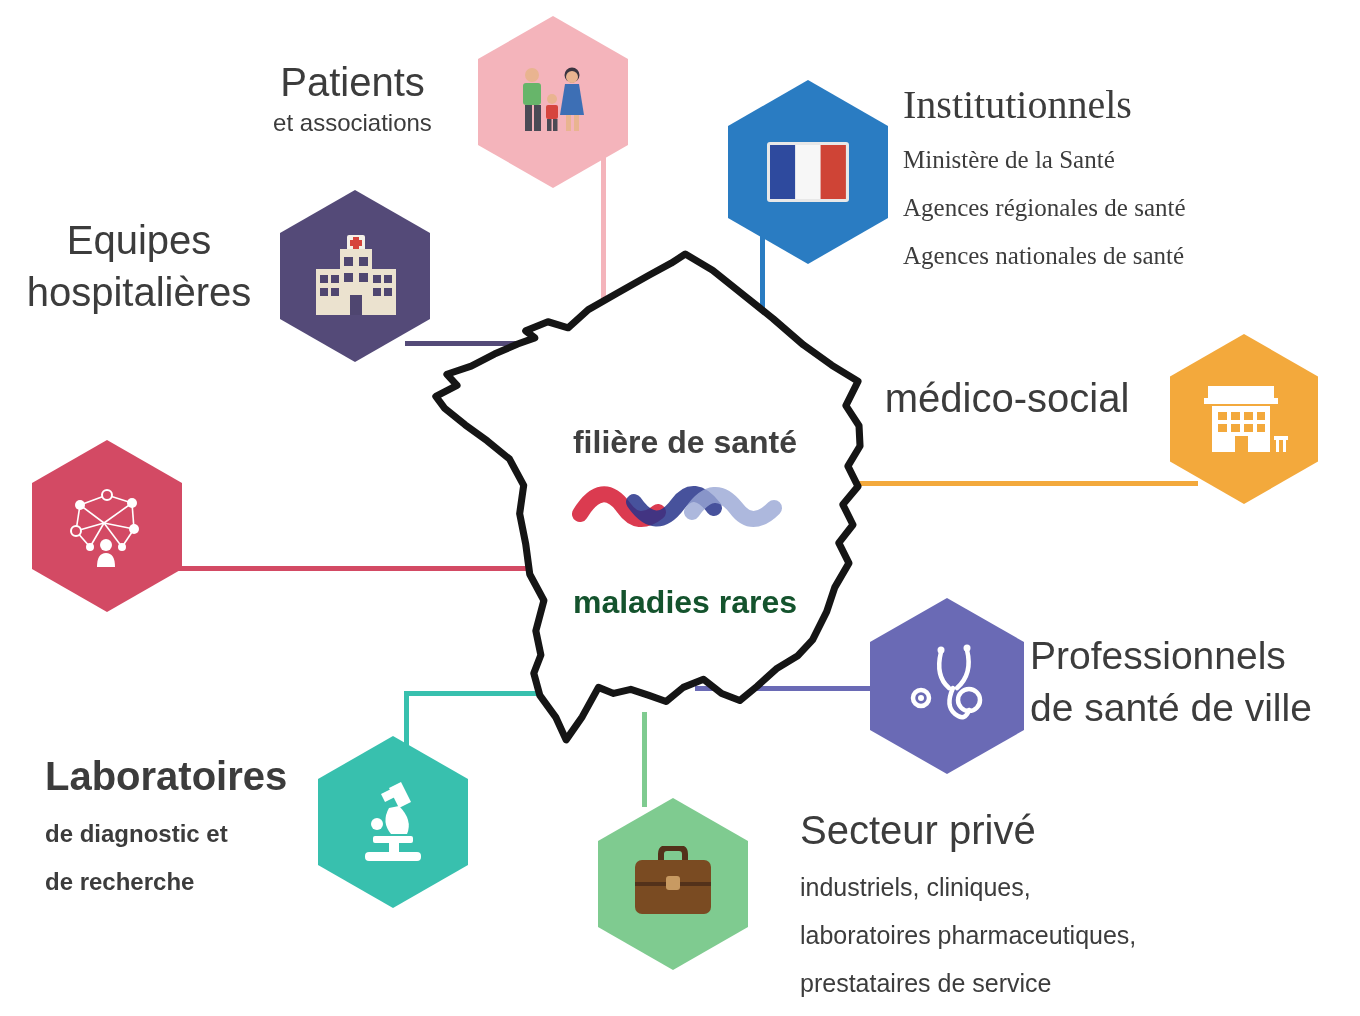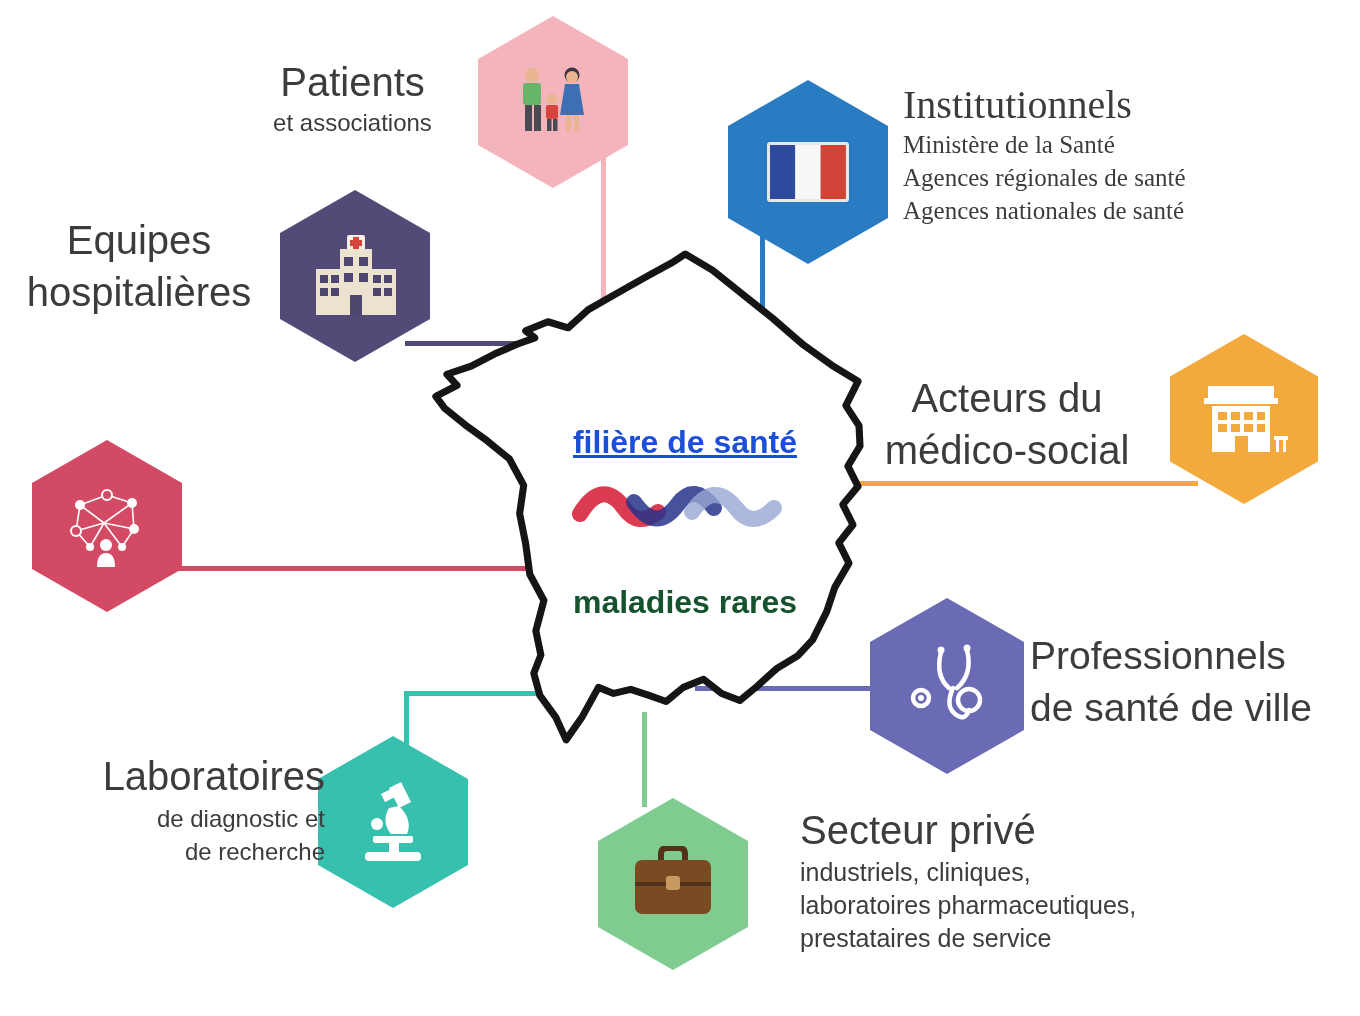--- a/index.html
+++ b/index.html
@@ -28,40 +28,40 @@
   .l-acteurs         { background:#f3a93c; }
   .l-societes        { background:#d34a64; }
   .l-professionnels  { background:#6a6ab5; }
   .l-laboratoires    { background:#38c0ae; }
   .l-secteur         { background:#7fcb90; }
 
   .map { position:absolute; left:425px; top:246px; z-index:2; }
 
   .label { position:absolute; color:#3c3c3c; z-index:4; }
   .big   { font-size:40px; line-height:52px; }
-  .small { font-size:24px; line-height:33px; }
+  .small { font-size:24px; line-height:33px;margin-top:15px; }
 
   .t-patients { left:235px; top:56px; width:235px; text-align:center; }
   .t-patients .sub { font-size:24px; line-height:30px; }
 
   .t-institutionnels { left:903px; top:82px; text-align:left;font-family:Liberation Serif, serif; }
   .t-institutionnels .big { line-height:46px; }
   .t-institutionnels .small { font-size:25px; }
 
   .t-equipes { left:0px; top:214px; width:278px; text-align:center; }
   .t-acteurs { left:842px; top:372px; width:330px; text-align:center; }
   .t-societes { left:205px; top:464px; text-align:left; }
   .t-professionnels { left:1030px; top:630px; text-align:left; }
   .t-professionnels .big { font-size:39px; }
-  .t-laboratoires { left:45px; top:750px; width:280px; text-align:right; }
+  .t-laboratoires { left:45px; top:750px; width:280px; text-align:left;font-weight:bold; }
   .t-secteur { left:800px; top:804px; text-align:left; }
   .t-secteur .small { font-size:25px; }
 
   .center-label { position:absolute; z-index:5; width:280px; text-align:center; font-weight:bold; font-size:32px; }
-  .c-top    { left:545px; top:424px; color:#1d4ed8;text-decoration:underline; }
+  .c-top    { left:545px; top:424px; color:#404040; }
   .c-bottom { left:545px; top:584px; color:#14532d; }
   .logo { position:absolute; left:572px; top:470px; z-index:5; }
 </style>
 </head>
 <body>
 
 <div class="canvas">
 
   <div class="line l-patients" style="left:601px; top:155px; width:5px;  height:195px;"></div>
   <div class="line l-institutionnels" style="left:760px; top:228px; width:5px;  height:105px;"></div>
@@ -240,21 +240,20 @@
     <div class="small">Agences régionales de santé</div>
     <div class="small">Agences nationales de santé</div>
   </div>
 
   <div class="label t-equipes">
     <div class="big">Equipes</div>
     <div class="big">hospitalières</div>
   </div>
 
   <div class="label t-acteurs">
-    <div class="big">Acteurs du</div>
     <div class="big">médico-social</div>
   </div>
 
 
   <div class="label t-professionnels">
     <div class="big">Professionnels</div>
     <div class="big">de santé de ville</div>
   </div>
 
   <div class="label t-laboratoires">

